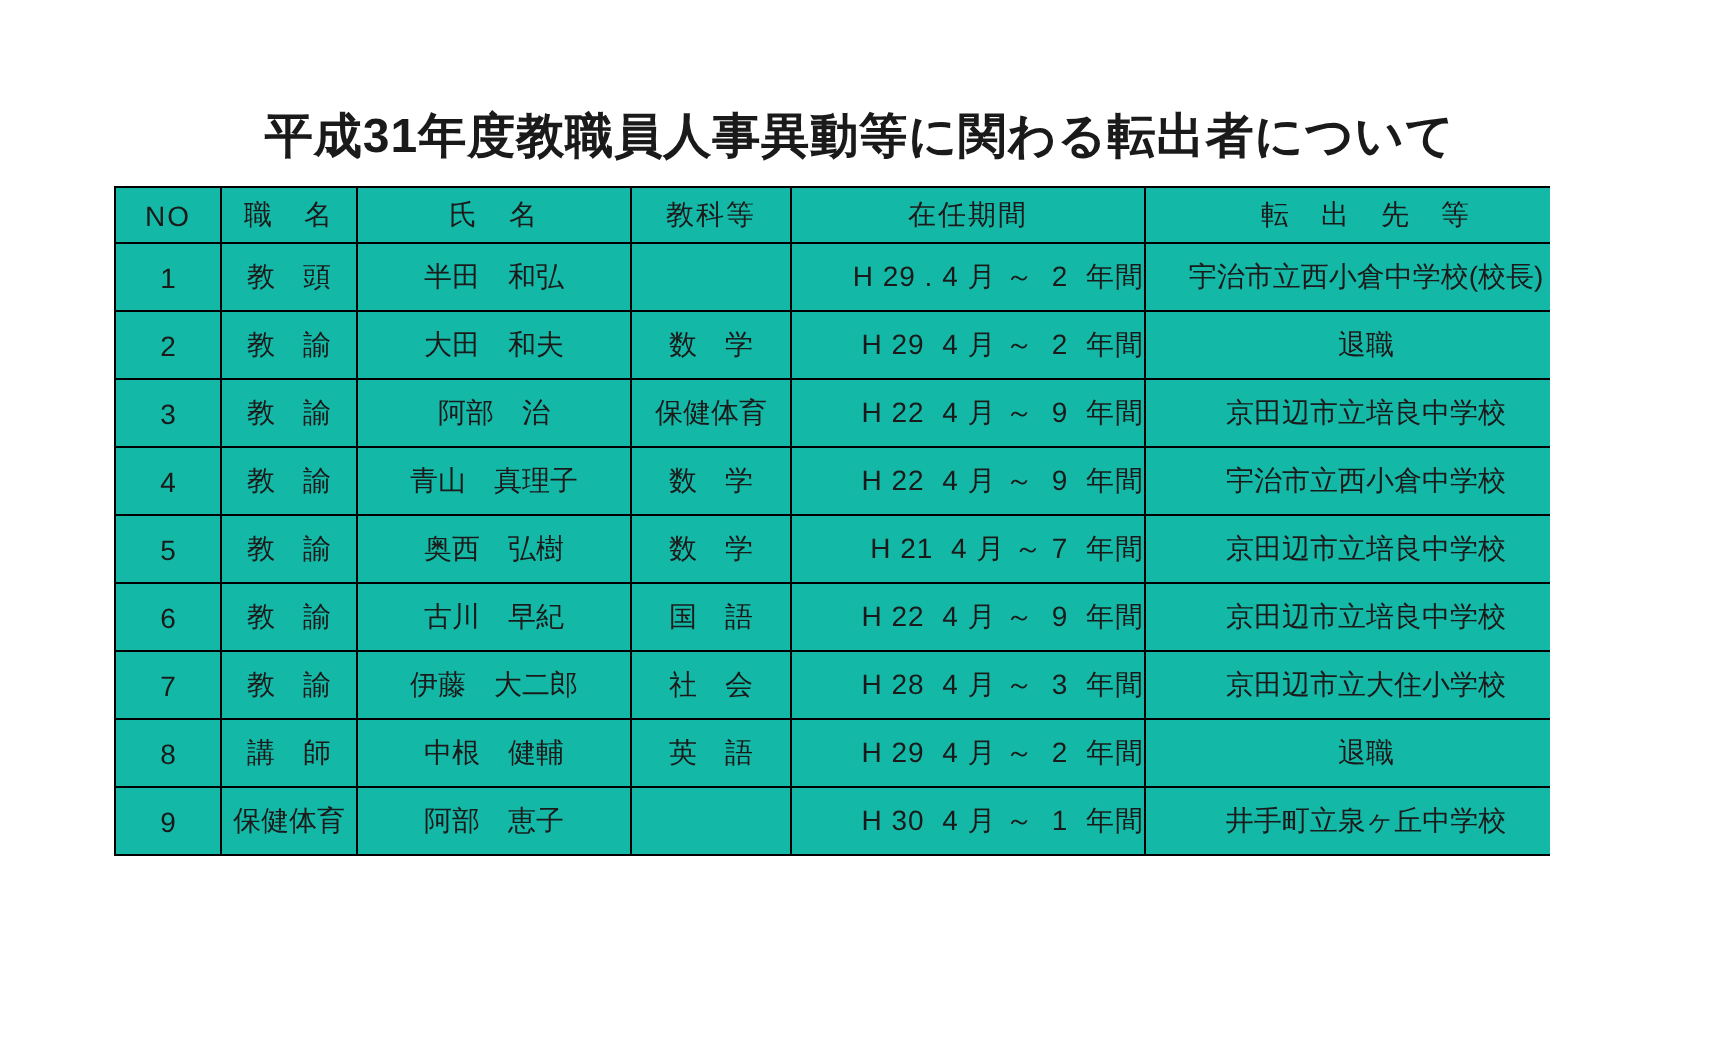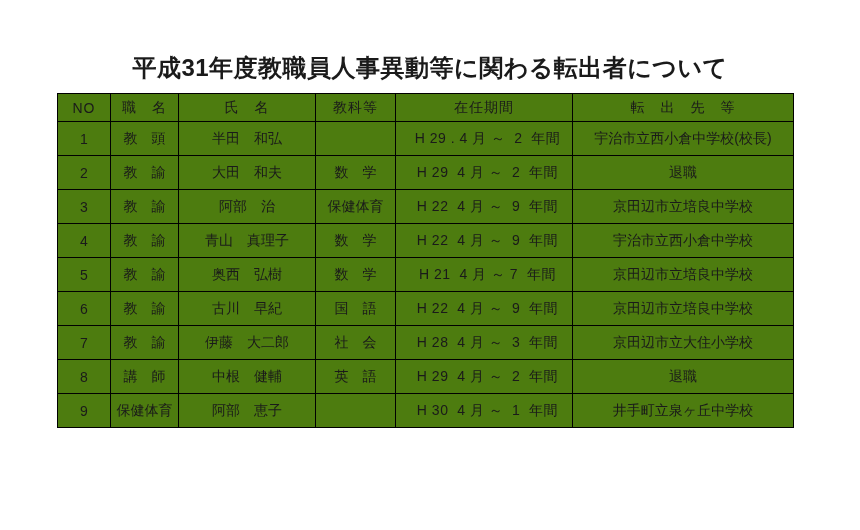--- a/index.html
+++ b/index.html
@@ -1,18 +1,18 @@
 <!DOCTYPE html>
 <html><head>
 <meta charset="utf-8">
 <style>
   html, body { margin: 0; padding: 0; background: #ffffff; }
   .page {
     position: relative;
-    width: 860px;
+    width: 775px;
     height: 530px;
     background: #ffffff;
     font-family: "Liberation Sans", "DejaVu Sans", sans-serif;
     color: #1a1a1a;
     overflow: hidden;
   }
   .doc-title {
     position: absolute;
     top: 52px;
     left: 0;
@@ -25,38 +25,38 @@
     color: #1a1a1a;
     white-space: nowrap;
   }
   table.transfer-table {
     position: absolute;
     left: 57px;
     top: 93px;
     width: 736px;
     border-collapse: collapse;
     table-layout: fixed;
-    background: #4d7c0f;
+    background: #14b8a6;
   }
   .transfer-table th,
   .transfer-table td {
     border: 1.5px solid #000000;
     text-align: center;
     vertical-align: middle;
     font-size: 14px;
     font-weight: 400;
     padding: 0;
     overflow: hidden;
     white-space: nowrap;
     color: #1a1a1a;
   }
   .transfer-table thead th { height: 27px; letter-spacing: 1px; }
   .transfer-table tbody td { height: 33px; }
   .transfer-table td.cell-period {
-    text-align: center;
+    text-align: right;
     padding-left: 7px;
     white-space: pre;
     letter-spacing: 0.5px;
   }
 </style>
 </head>
 <body>
 
 <div class="page">
 

